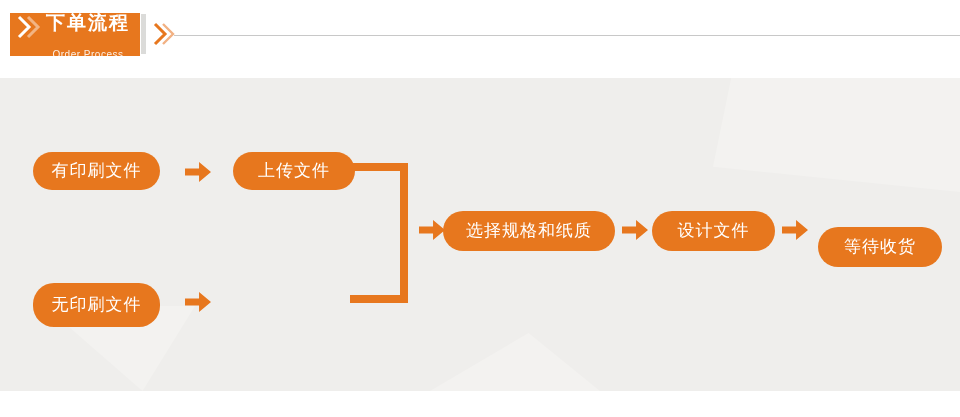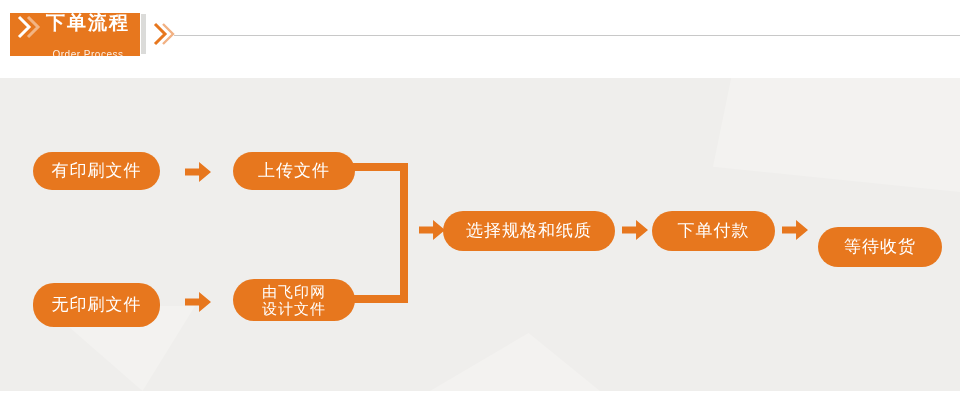--- a/index.html
+++ b/index.html
@@ -99,36 +99,32 @@
     </div>
     <span class="block-arrow a1"></span>
     <div class="pill pill-upload">
       <span>上传文件</span>
     </div>
 
     <div class="pill pill-nofile">
       <span>无印刷文件</span>
     </div>
     <span class="block-arrow a2"></span>
-    <div class="pill pill-design">
-      <span>由飞印网</span>
-      <span>设计文件</span>
-    </div>
 
     <div class="conn conn-top"></div>
     <div class="conn conn-vert"></div>
     <div class="conn conn-bot"></div>
 
     <span class="block-arrow a3"></span>
     <div class="pill pill-specs">
       <span>选择规格和纸质</span>
     </div>
     <span class="block-arrow a4"></span>
     <div class="pill pill-pay">
-      <span>下单付款</span>
+      <span>设计文件</span>
     </div>
     <span class="block-arrow a5"></span>
     <div class="pill pill-recv">
       <span>等待收货</span>
     </div>
   </div>
 
 </div>
 
 </body></html>

